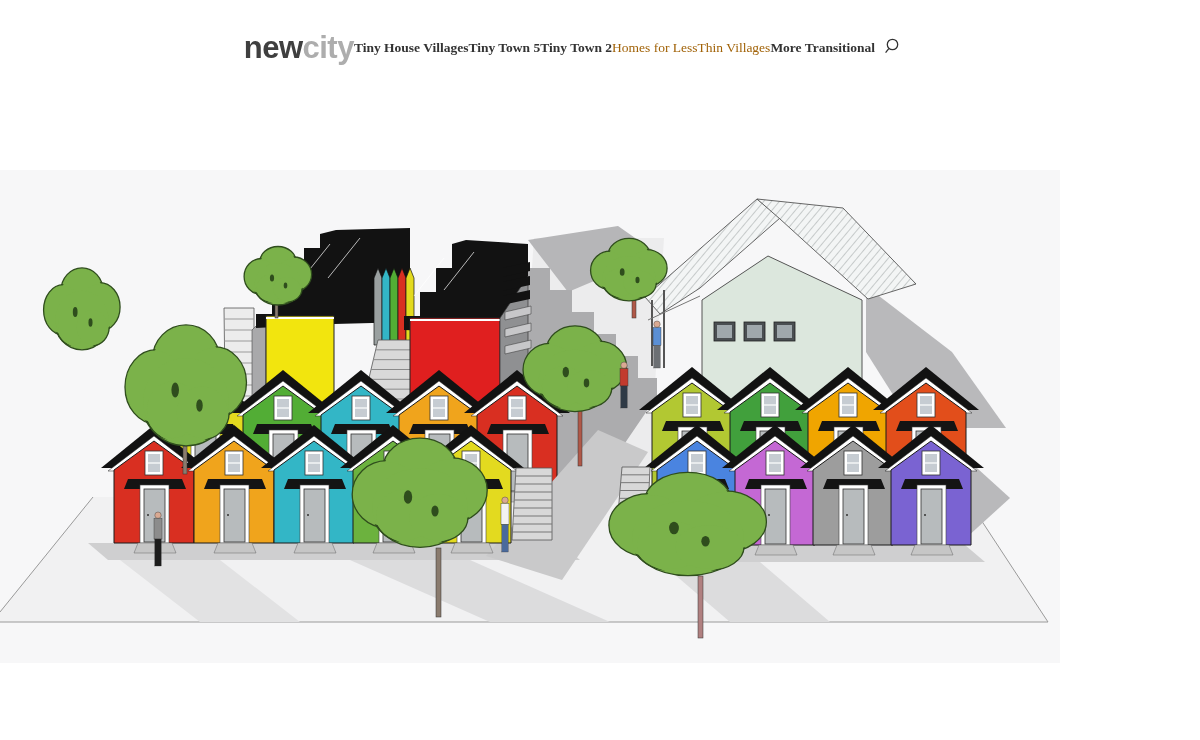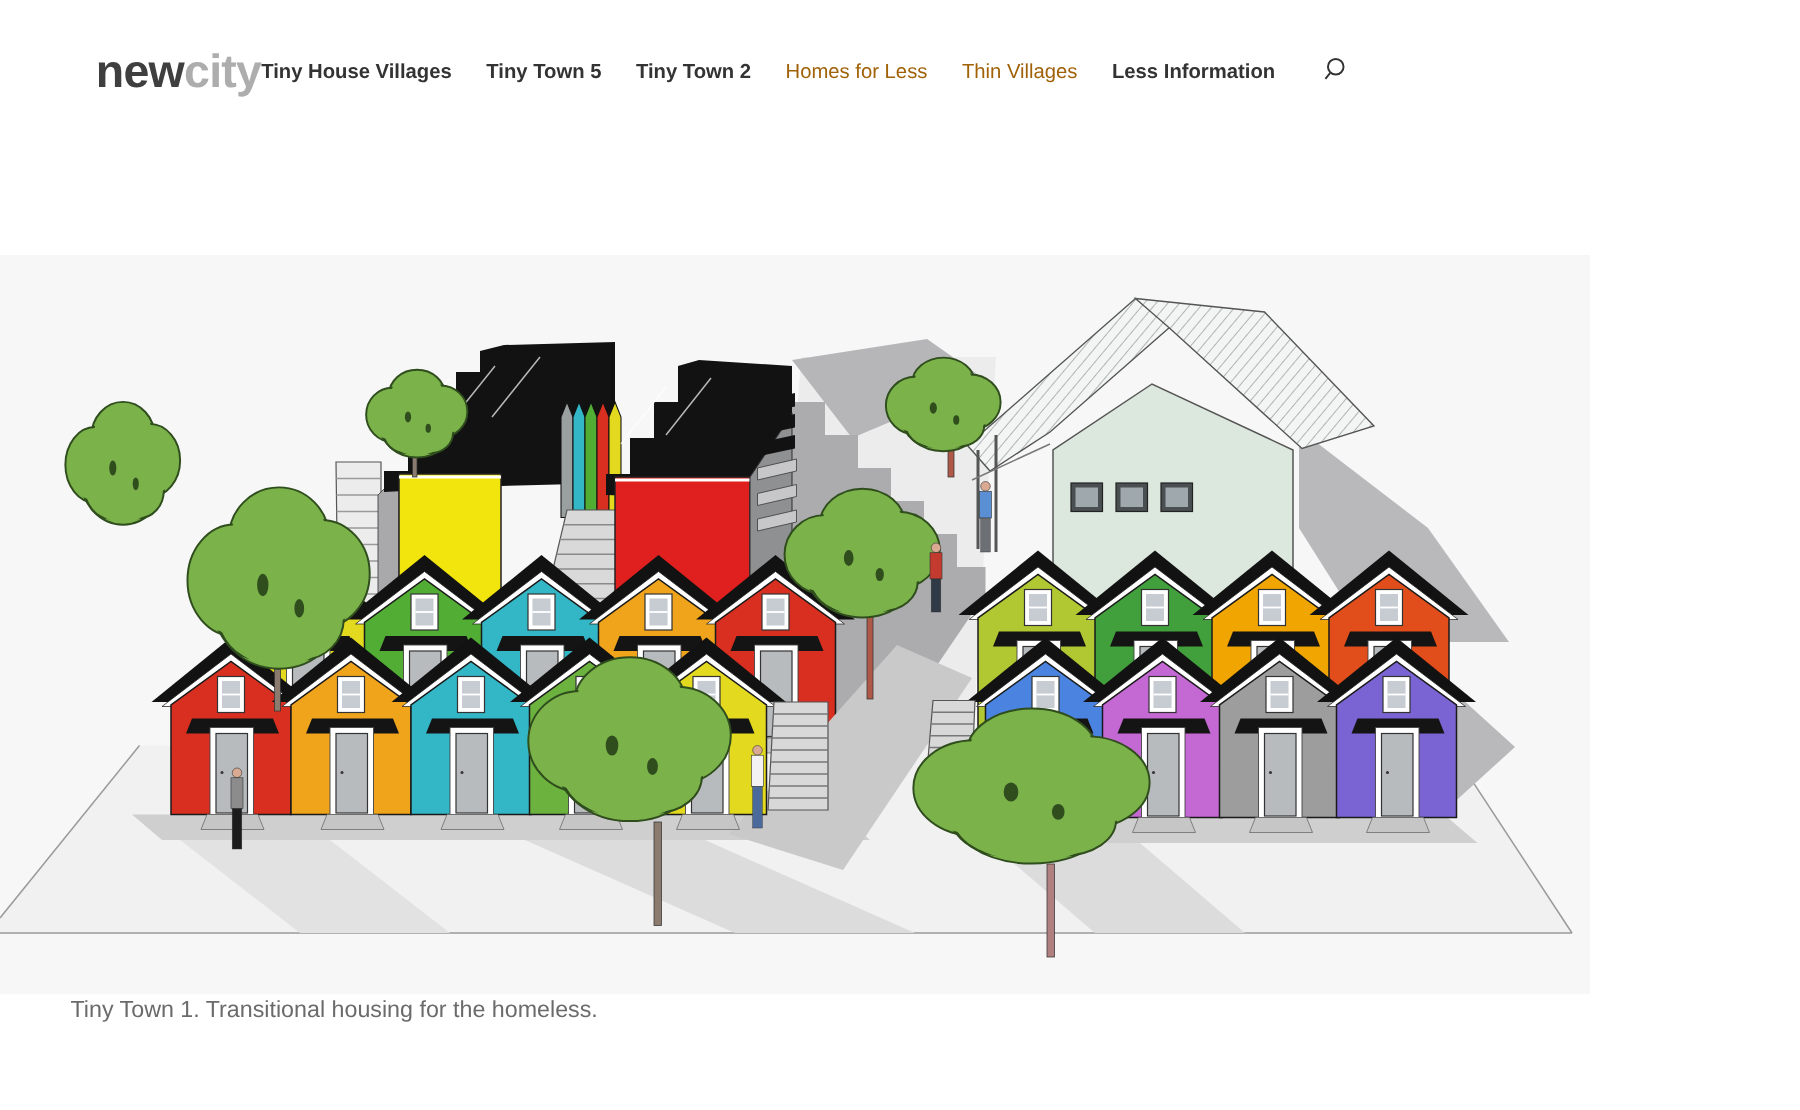--- a/index.html
+++ b/index.html
@@ -1,25 +1,25 @@
 <!DOCTYPE html>
 <html><head>
 <meta charset="utf-8">
 <style>
   html,body{margin:0;padding:0;background:#ffffff;}
   body{width:1200px;height:740px;position:relative;overflow:hidden;
        font-family:"Liberation Sans","DejaVu Sans",sans-serif;}
   
   .site-header{position:absolute;top:0;left:0;width:958px;height:95px;
-    background:#ffffff;display:flex;align-items:center;justify-content:center;
+    background:#ffffff;display:flex;align-items:center;justify-content:flex-end;
     padding:0 56px 0 62px;box-sizing:border-box;}
   .logo{font-size:31px;font-weight:bold;letter-spacing:-0.5px;cursor:pointer;white-space:nowrap;}
   .logo .p1{color:#3f3f3f;}
   .logo .p2{color:#adadad;}
-  .main-nav{display:flex;align-items:center;gap:23px;}
+  .main-nav{display:flex;align-items:center;font-family:Liberation Serif, serif;}
   .main-nav a{text-decoration:none;font-size:13.5px;line-height:1;cursor:pointer;}
   .main-nav a.dark{color:#333333;font-weight:bold;}
   .main-nav a.gray{color:#a16207;font-weight:normal;}
   .search-btn{background:none;border:none;padding:0;margin-left:8px;cursor:pointer;
     display:flex;align-items:center;}
   
   .stage{position:absolute;left:0;top:170px;width:1060px;height:493px;}
   .stage svg{display:block;}
   .caption{position:absolute;left:47px;top:661px;font-size:15.5px;color:#6b6b6b;
     line-height:25px;}
@@ -32,21 +32,21 @@
   <div class="logo">
     <span class="p1">new</span><span class="p2">city</span>
   </div>
   <nav class="main-nav">
 
     <a class="dark">Tiny House Villages</a>
       <a class="dark">Tiny Town 5</a>
       <a class="dark">Tiny Town 2</a>
       <a class="gray">Homes for Less</a>
       <a class="gray">Thin Villages</a>
-      <a class="dark">Less Information</a>
+      <a class="dark">More Transitional</a>
       <button class="search-btn">
       <span>
         <svg width="19" height="19" viewBox="0 0 19 19" fill="none">
           <circle cx="9.5" cy="7.5" r="5.2" stroke="#333" stroke-width="1.3"></circle>
           <line x1="5.8" y1="11.6" x2="2.6" y2="15.6" stroke="#333" stroke-width="1.3"></line>
         </svg>
       </span>
     </button>
   </nav>
 </header>
@@ -465,14 +465,13 @@
         <rect x="620" y="368.5" width="8" height="17.48" fill="#c23b2e" stroke="#333" stroke-width="0.4"></rect>
         <rect x="620.8" y="385.98" width="6.4" height="22.02" fill="#2f3a46" stroke="#333" stroke-width="0.3"></rect>
         <circle cx="657" cy="324.2" r="3.2" fill="#d9a992" stroke="#333" stroke-width="0.4"></circle>
         <rect x="653" y="327.5" width="8" height="17.86" fill="#5b8fd4" stroke="#333" stroke-width="0.4"></rect>
         <rect x="653.8" y="345.36" width="6.4" height="22.64" fill="#6c6f73" stroke="#333" stroke-width="0.3"></rect>
       </g>
   </svg>
 </div>
 
 <div class="caption">
-  <p>Tiny Town 1. Transitional housing for the homeless.</p>
 </div>
 
 </body></html>

